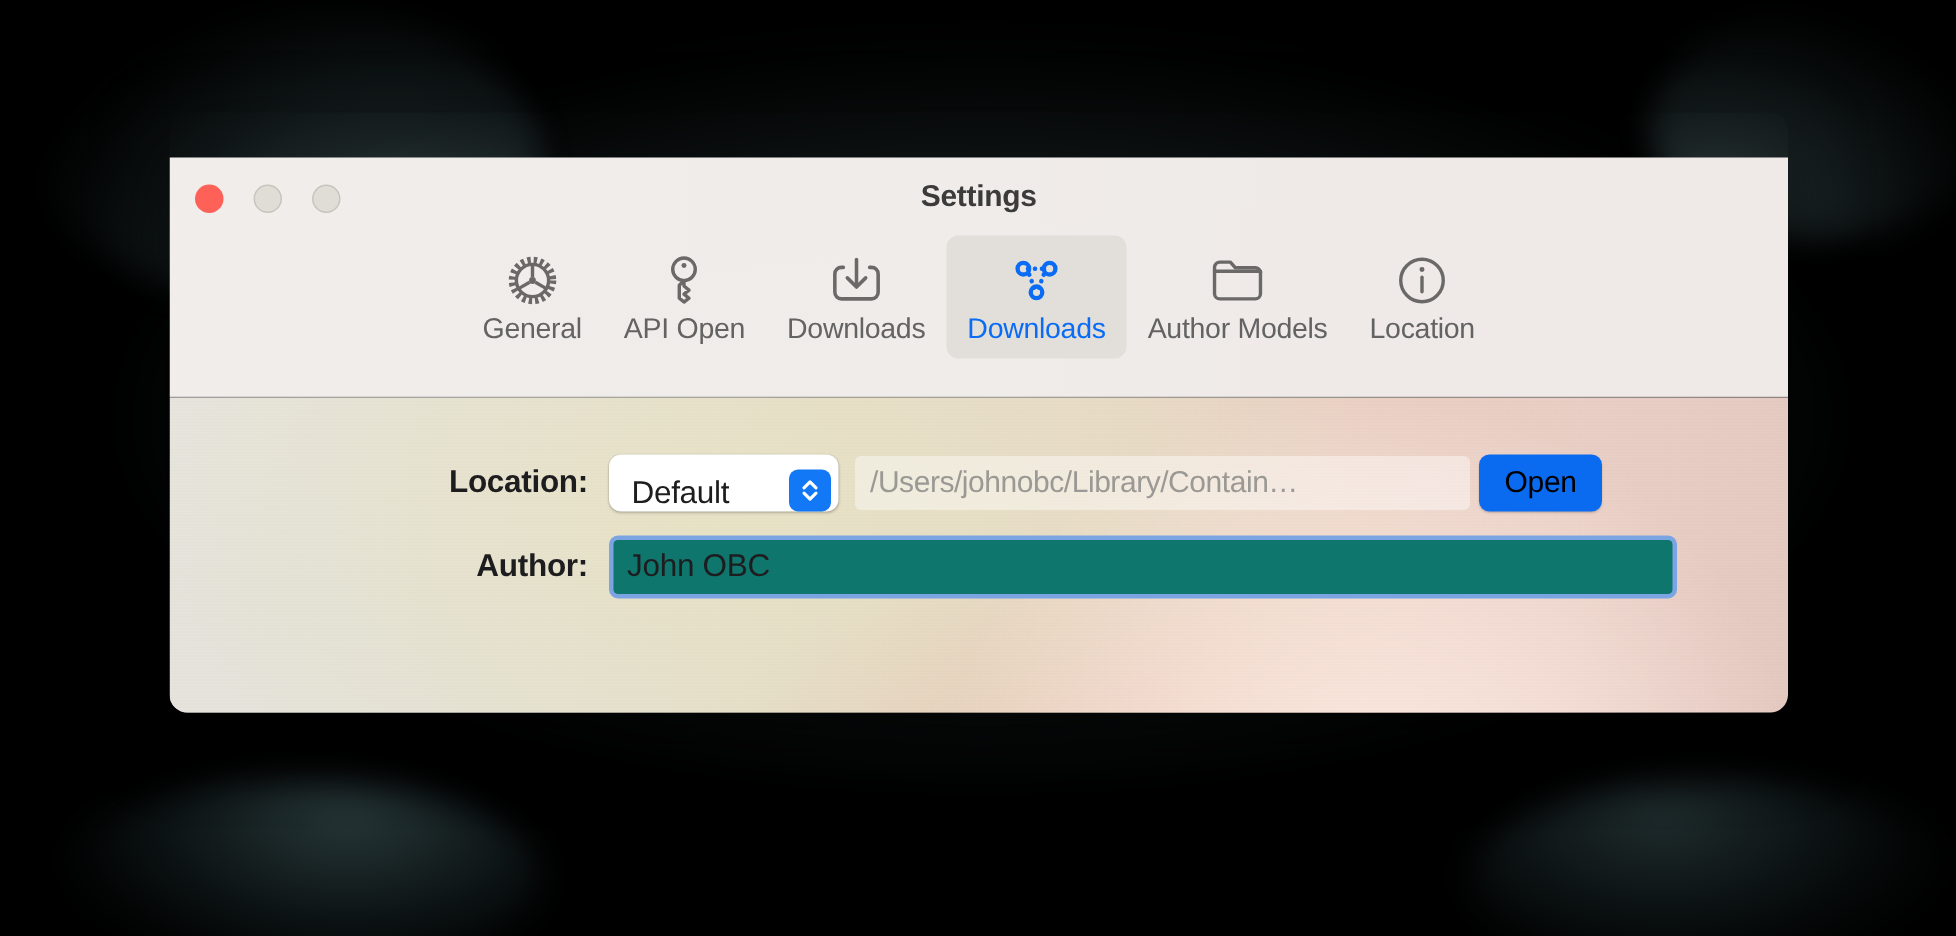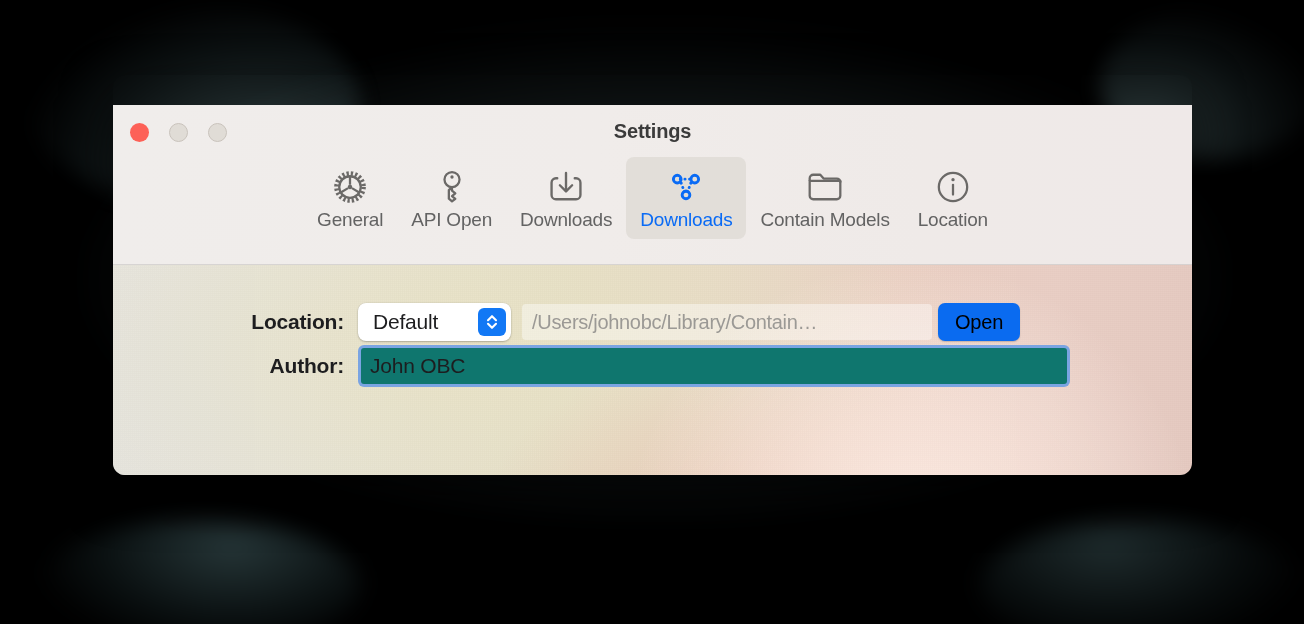--- a/index.html
+++ b/index.html
@@ -193,26 +193,27 @@
       repeating-linear-gradient(0deg, rgba(255,255,255,0.05) 0 1px, rgba(0,0,0,0.02) 1px 2px),
       repeating-linear-gradient(90deg, rgba(255,255,255,0.04) 0 1px, rgba(0,0,0,0.015) 1px 2px);
   }
 
   .form {
     position: absolute;
     left: 0; top: 0;
     width: 100%;
     padding-top: 38px;
     box-sizing: border-box;
+    padding-left: 48px;
   }
   .row {
     display: flex;
     align-items: center;
   }
-  .row + .row { margin-top: 4px; }
+  .row + .row { margin-top: 16px; }
 
   .flabel {
     width: 245px;
     text-align: right;
     padding-right: 14px;
     box-sizing: border-box;
     font-size: 21px;
     font-weight: bold;
     color: #1d1d1f;
     letter-spacing: -0.2px;
@@ -220,21 +221,21 @@
 
   
   .popup {
     position: relative;
     width: 153px;
     height: 38px;
     background: #ffffff;
     border-radius: 8px;
     box-shadow: 0 1px 2px rgba(0,0,0,0.22), 0 0 0 0.5px rgba(0,0,0,0.07);
     display: flex;
-    align-items: center;
+    align-items: flex-end;
     cursor: default;
   }
   .popup .pvalue {
     padding-left: 15px;
     font-size: 21px;
     color: #1d1d1f;
     letter-spacing: -0.2px;
     flex: 1;
   }
   .chevbox {
@@ -388,21 +389,21 @@
           <span class="tlabel">Downloads</span>
         </div>
 
         <div class="tab">
           <span class="ticon">
             <svg width="42" height="42" viewBox="0 0 48 48" fill="none" stroke="#6b6967" stroke-width="2.6" stroke-linejoin="round">
               <path d="M6.5 17 V34 A4 4 0 0 0 10.5 38 H37.5 A4 4 0 0 0 41.5 34 V17 Z"></path>
               <path d="M6.5 17 V14 A4 4 0 0 1 10.5 10 H18.6 L22.4 14.3 H37.5 A4 4 0 0 1 41.5 18.3 V17"></path>
             </svg>
           </span>
-          <span class="tlabel">Contain Models</span>
+          <span class="tlabel">Author Models</span>
         </div>
 
         <div class="tab">
           <span class="ticon">
             <svg width="42" height="42" viewBox="0 0 48 48" fill="none" stroke="#6b6967" stroke-width="2.6" stroke-linecap="round">
               <circle cx="24" cy="24" r="16.2"></circle>
               <circle cx="24" cy="15.6" r="1.9" fill="#6b6967" stroke="none"></circle>
               <line x1="24" y1="21.5" x2="24" y2="32.6"></line>
             </svg>
           </span>

